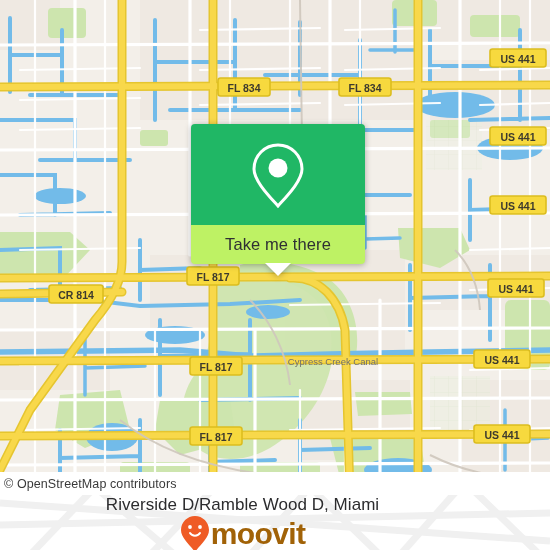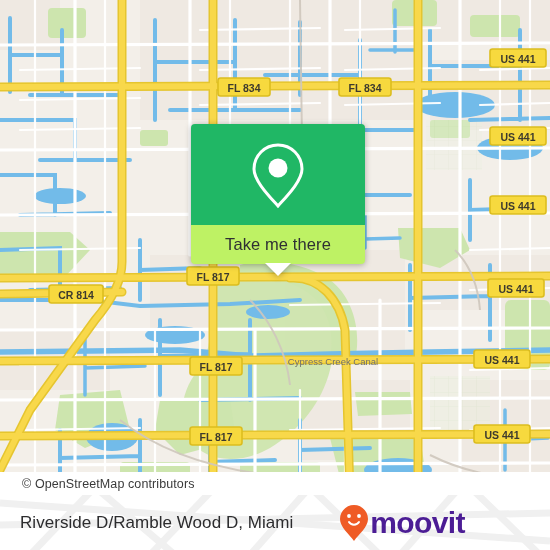--- a/index.html
+++ b/index.html
@@ -38,21 +38,21 @@
     bottom: 0;
     width: 550px;
     height: 23px;
     background: #ffffff;
     display: flex;
     align-items: center;
   }
   #attribution-text {
     font-size: 12.5px;
     color: #3a3a3a;
-    padding-left: 22px;
+    padding-left: 4px;
     letter-spacing: 0.1px;
     font-family: "Liberation Sans", sans-serif;
   }
 
   
   #popup {
     position: absolute;
     left: 191px;
     top: 124px;
     width: 174px;
@@ -110,36 +110,37 @@
   }
   #footer-inner {
     position: relative;
     width: 483px;
     height: 55px;
     display: flex;
     align-items: center;
     justify-content: space-between;
     padding: 0 18px 0 20px;
     box-sizing: border-box;
+    flex-direction: column;
   }
   #place-name {
     font-size: 17px;
     color: #2c2c2e;
     letter-spacing: 0.05px;
     white-space: nowrap;
   }
   #brand {
     display: flex;
     align-items: center;
     gap: 1px;
   }
   #brand-text {
     font-size: 30px;
     font-weight: bold;
-    color: #4c1d95;
+    color: #a16207;
     letter-spacing: -0.6px;
     line-height: 1;
   }
 </style>
 </head>
 <body>
 
 <div id="app">
 
   <div id="map-area">

